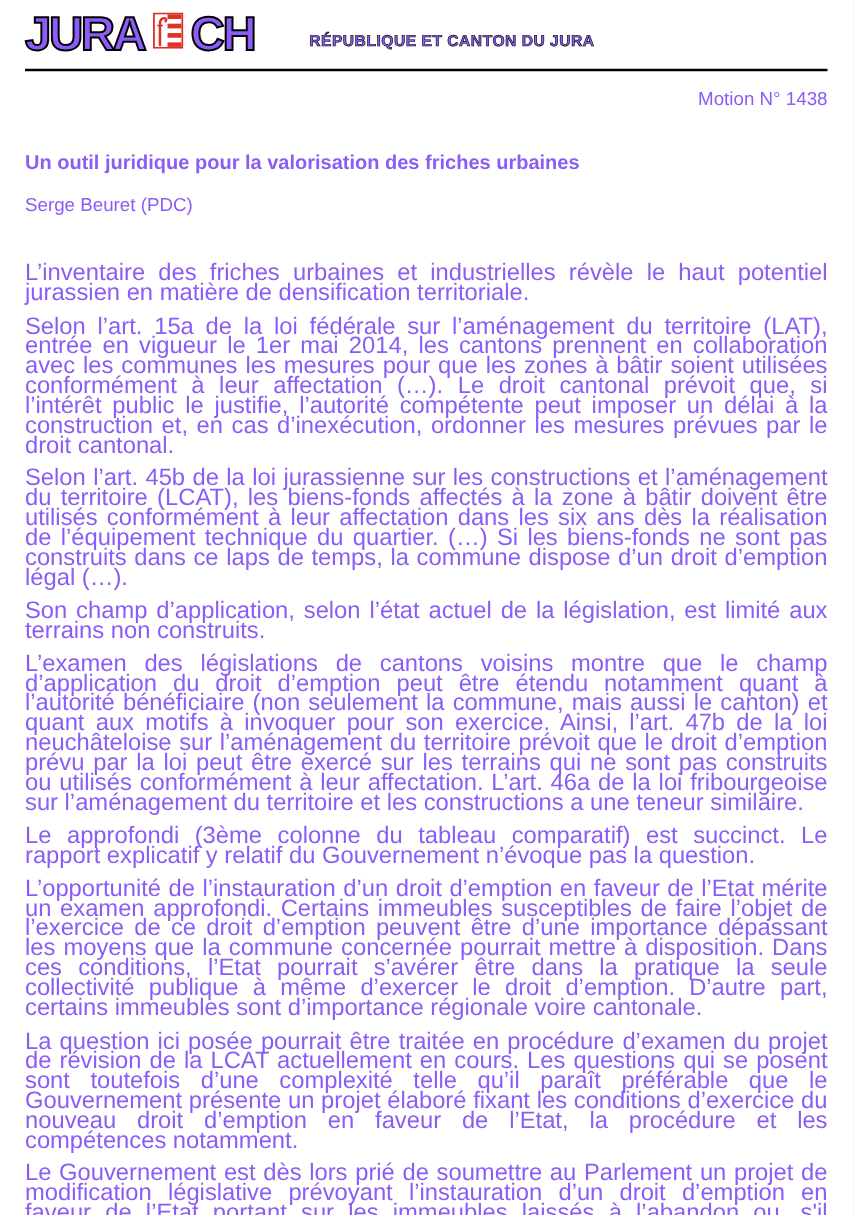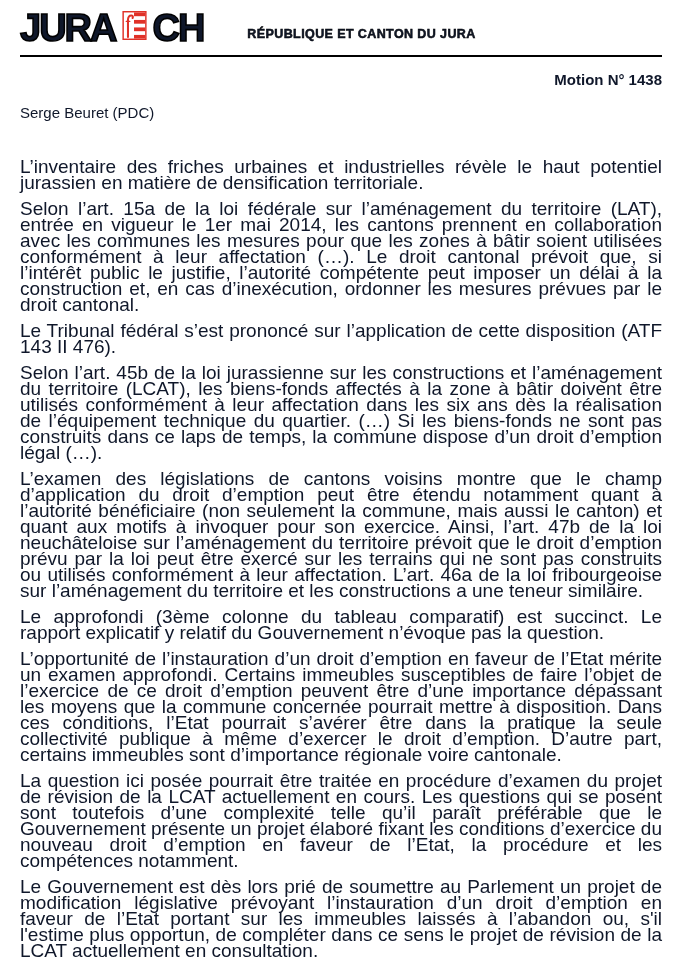--- a/index.html
+++ b/index.html
@@ -2,21 +2,21 @@
 <html lang="fr"><head>
 <meta charset="utf-8">
 <style>
   html,body{margin:0;padding:0;background:#e9e9e9;}
   .page{
     position:relative;
     width:683px;height:972px;
     margin:0 auto;
     background:#ffffff;
     font-family:"Liberation Sans","DejaVu Sans",sans-serif;
-    color:#0f172a;
+    color:#8b5cf6;
     box-sizing:border-box;
     padding:8px 21px 0 20px;
     overflow:hidden;
   }
   
   .brand-row{
     display:flex;
     align-items:baseline;
     gap:44px;
   }
@@ -43,21 +43,21 @@
     transform:translateY(-3px);
   }
   .rule{
     height:2px;
     background:#000;
     margin-top:7px;
   }
   .motion-number{
     margin-top:14px;
     text-align:right;
-    font-weight:bold;
+    font-weight:normal;
     font-size:15px;
   }
   
   .doc-title{
     margin:33px 0 0 0;
     font-size:16px;
     font-weight:bold;
     line-height:1.2;
   }
   .doc-author{
@@ -102,27 +102,28 @@
       </span>
       <span>CH</span>
     </div>
     <div class="republique">RÉPUBLIQUE ET CANTON DU JURA</div>
   </div>
 
   <div class="rule"></div>
 
   <div class="motion-number">Motion N° 1438</div>
 
+  <h1 class="doc-title">Un outil juridique pour la valorisation des friches urbaines</h1>
   <div class="doc-author">Serge Beuret (PDC)</div>
 
   <div class="doc-body" id="paragraphs">
       <p>L’inventaire des friches urbaines et industrielles révèle le haut potentiel jurassien en matière de densification territoriale.</p>
       <p>Selon l’art. 15a de la loi fédérale sur l’aménagement du territoire (LAT), entrée en vigueur le 1er mai 2014, les cantons prennent en collaboration avec les communes les mesures pour que les zones à bâtir soient utilisées conformément à leur affectation (…). Le droit cantonal prévoit que, si l’intérêt public le justifie, l’autorité compétente peut imposer un délai à la construction et, en cas d’inexécution, ordonner les mesures prévues par le droit cantonal.</p>
-      <p>Le Tribunal fédéral s’est prononcé sur l’application de cette disposition (ATF 143 II 476).</p>
       <p>Selon l’art. 45b de la loi jurassienne sur les constructions et l’aménagement du territoire (LCAT), les biens-fonds affectés à la zone à bâtir doivent être utilisés conformément à leur affectation dans les six ans dès la réalisation de l’équipement technique du quartier. (…) Si les biens-fonds ne sont pas construits dans ce laps de temps, la commune dispose d’un droit d’emption légal (…).</p>
+      <p>Son champ d’application, selon l’état actuel de la législation, est limité aux terrains non construits.</p>
       <p>L’examen des législations de cantons voisins montre que le champ d’application du droit d’emption peut être étendu notamment quant à l’autorité bénéficiaire (non seulement la commune, mais aussi le canton) et quant aux motifs à invoquer pour son exercice. Ainsi, l’art. 47b de la loi neuchâteloise sur l’aménagement du territoire prévoit que le droit d’emption prévu par la loi peut être exercé sur les terrains qui ne sont pas construits ou utilisés conformément à leur affectation. L’art. 46a de la loi fribourgeoise sur l’aménagement du territoire et les constructions a une teneur similaire.</p>
       <p>Le approfondi (3ème colonne du tableau comparatif) est succinct. Le rapport explicatif y relatif du Gouvernement n’évoque pas la question.</p>
       <p>L’opportunité de l’instauration d’un droit d’emption en faveur de l’Etat mérite un examen approfondi. Certains immeubles susceptibles de faire l’objet de l’exercice de ce droit d’emption peuvent être d’une importance dépassant les moyens que la commune concernée pourrait mettre à disposition. Dans ces conditions, l’Etat pourrait s’avérer être dans la pratique la seule collectivité publique à même d’exercer le droit d’emption. D’autre part, certains immeubles sont d’importance régionale voire cantonale.</p>
       <p>La question ici posée pourrait être traitée en procédure d’examen du projet de révision de la LCAT actuellement en cours. Les questions qui se posent sont toutefois d’une complexité telle qu’il paraît préférable que le Gouvernement présente un projet élaboré fixant les conditions d’exercice du nouveau droit d’emption en faveur de l’Etat, la procédure et les compétences notamment.</p>
       <p class="bold">Le Gouvernement est dès lors prié de soumettre au Parlement un projet de modification législative prévoyant l’instauration d’un droit d’emption en faveur de l’Etat portant sur les immeubles laissés à l’abandon ou, s'il l'estime plus opportun, de compléter dans ce sens le projet de révision de la LCAT actuellement en consultation.</p>
     </div>
 
 </div>
 
 </body></html>

